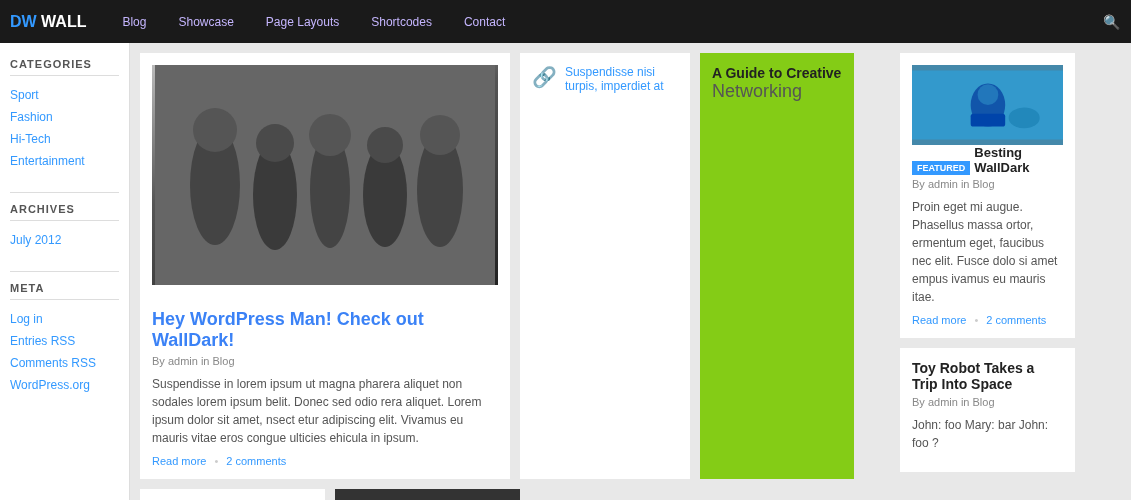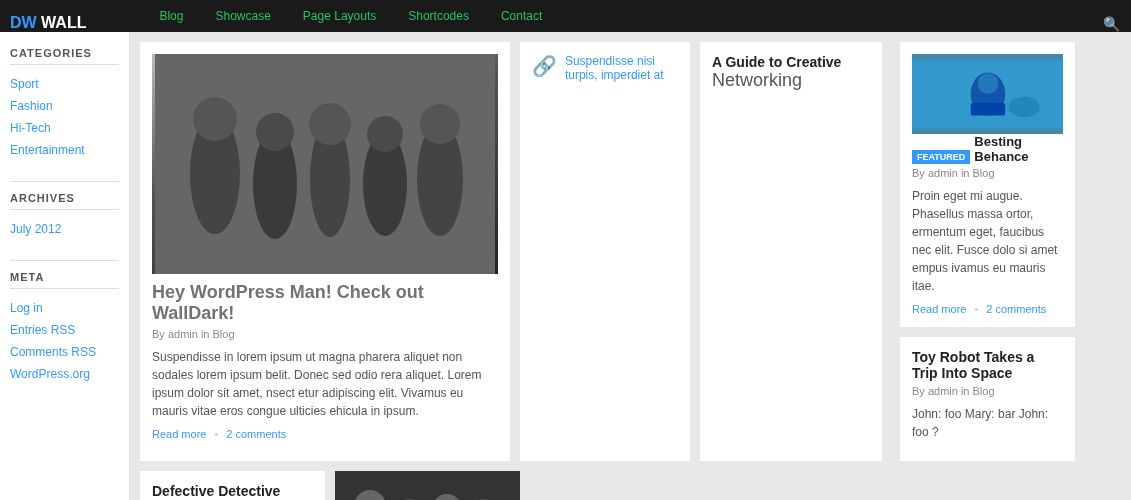--- a/index.html
+++ b/index.html
@@ -1,54 +1,54 @@
 <!DOCTYPE html>
 <html><head>
   <meta charset="utf-8">
   <style>
     * { box-sizing: border-box; margin: 0; padding: 0; }
     body { font-family: Arial, sans-serif; font-size: 13px; background: #f0f0f0; color: #333; }
 
     
-    #header { background: #1a1a1a; display: flex; align-items: flex-end; height: 32px; padding: 0 10px; gap: 37px; }
+    #header { background: #1a1a1a; display: flex; align-items: center; height: 43px; padding: 0 10px; }
     #header .logo { color: #fff; font-weight: bold; font-size: 16px; margin-right: 20px; }
     #header .logo span { color: #3399ff; }
     #header nav { display: flex; gap: 0; flex: 1; }
-    #header nav a { color: #22c55e; text-decoration: none; padding: 0 16px; line-height: 32px; font-size: 12px; }
+    #header nav a { color: #c4b5fd; text-decoration: none; padding: 0 16px; line-height: 32px; font-size: 12px; }
     #header .search-icon { color: #888; margin-left: auto; font-size: 14px; }
 
     
     #wrapper { display: flex; max-width: 1131px; margin: 0 auto; }
 
     
     #sidebar { width: 130px; min-width: 130px; background: #fff; padding: 15px 10px; border-right: 1px solid #ddd; }
     .sidebar-section-title { font-size: 11px; font-weight: bold; color: #555; text-align: left; border-bottom: 1px solid #ddd; padding-bottom: 5px; margin-bottom: 8px; letter-spacing: 1px; }
     .sidebar-links { margin-bottom: 20px; }
     .sidebar-links a { display: block; color: #3399ff; text-decoration: none; font-size: 12px; line-height: 22px; }
 
     
     #main { flex: 1; display: flex; flex-wrap: wrap; padding: 10px; gap: 10px; align-content: flex-start; background: #e8e8e8; }
 
     
     .post-card { background: #fff; padding: 12px; }
 
     
     .post-large { width: 370px; }
-    .post-large .post-title { font-size: 18px; font-weight: bold; color: #737373; margin: 8px 0 4px; }
+    .post-large .post-title { font-size: 18px; font-weight: bold; color: #3b82f6; margin: 24px 0 4px; }
     .post-meta { font-size: 11px; color: #888; margin-bottom: 8px; }
     .post-excerpt { font-size: 12px; color: #555; line-height: 1.5; margin-bottom: 8px; }
     .post-footer { font-size: 11px; color: #888; display: flex; gap: 8px; align-items: center; }
     .post-footer a { color: #3399ff; text-decoration: none; }
 
     
     .post-small-link { width: 170px; background: #fff; padding: 12px; display: flex; gap: 8px; align-items: flex-start; }
     .post-small-link .link-icon { color: #3399ff; font-size: 20px; font-weight: bold; }
     .post-small-link .link-text { font-size: 12px; color: #3399ff; }
 
-    .post-guide { width: 182px; background: #ffffff; padding: 12px; }
+    .post-guide { width: 154px; background: #84cc16; padding: 12px; }
     .post-guide .guide-title { font-size: 14px; font-weight: bold; color: #222; }
     .post-guide .guide-sub { font-size: 18px; color: #555; }
 
     
     .col-middle { width: 175px; display: flex; flex-direction: column; gap: 10px; }
     .featured-badge { background: #3399ff; color: #fff; font-size: 9px; font-weight: bold; padding: 2px 5px; display: inline-block; margin-right: 4px; }
     .post-medium { background: #fff; padding: 12px; }
     .post-medium .post-title-med { font-size: 14px; font-weight: bold; color: #222; margin-bottom: 4px; }
 
     
@@ -164,21 +164,21 @@
           <svg width="175" height="80" viewBox="0 0 175 80">
             <rect width="175" height="80" fill="#3399cc"></rect>
             <ellipse cx="88" cy="40" rx="20" ry="25" fill="#1155aa"></ellipse>
             <circle cx="88" cy="28" r="12" fill="#2277bb"></circle>
             <rect x="68" y="50" width="40" height="15" rx="3" fill="#0044aa"></rect>
             <ellipse cx="130" cy="55" rx="18" ry="12" fill="#2288bb"></ellipse>
           </svg>
         </div>
         <div class="tag-featured">
           <span class="featured-badge">FEATURED</span>
-          <span style="font-size:13px;font-weight:bold;color:#222;">Besting Behance</span>
+          <span style="font-size:13px;font-weight:bold;color:#222;">Besting WallDark</span>
         </div>
         <div class="post-meta">By admin in Blog</div>
         <div class="post-excerpt">Proin eget mi augue. Phasellus massa ortor, ermentum eget, faucibus nec elit. Fusce dolo si amet empus ivamus eu mauris itae.</div>
         <div class="post-footer">
           <a class="read-more-link">Read more</a>
           <span class="dot-sep">•</span>
           <a class="read-more-link">2 comments</a>
         </div>
       </div>
 

